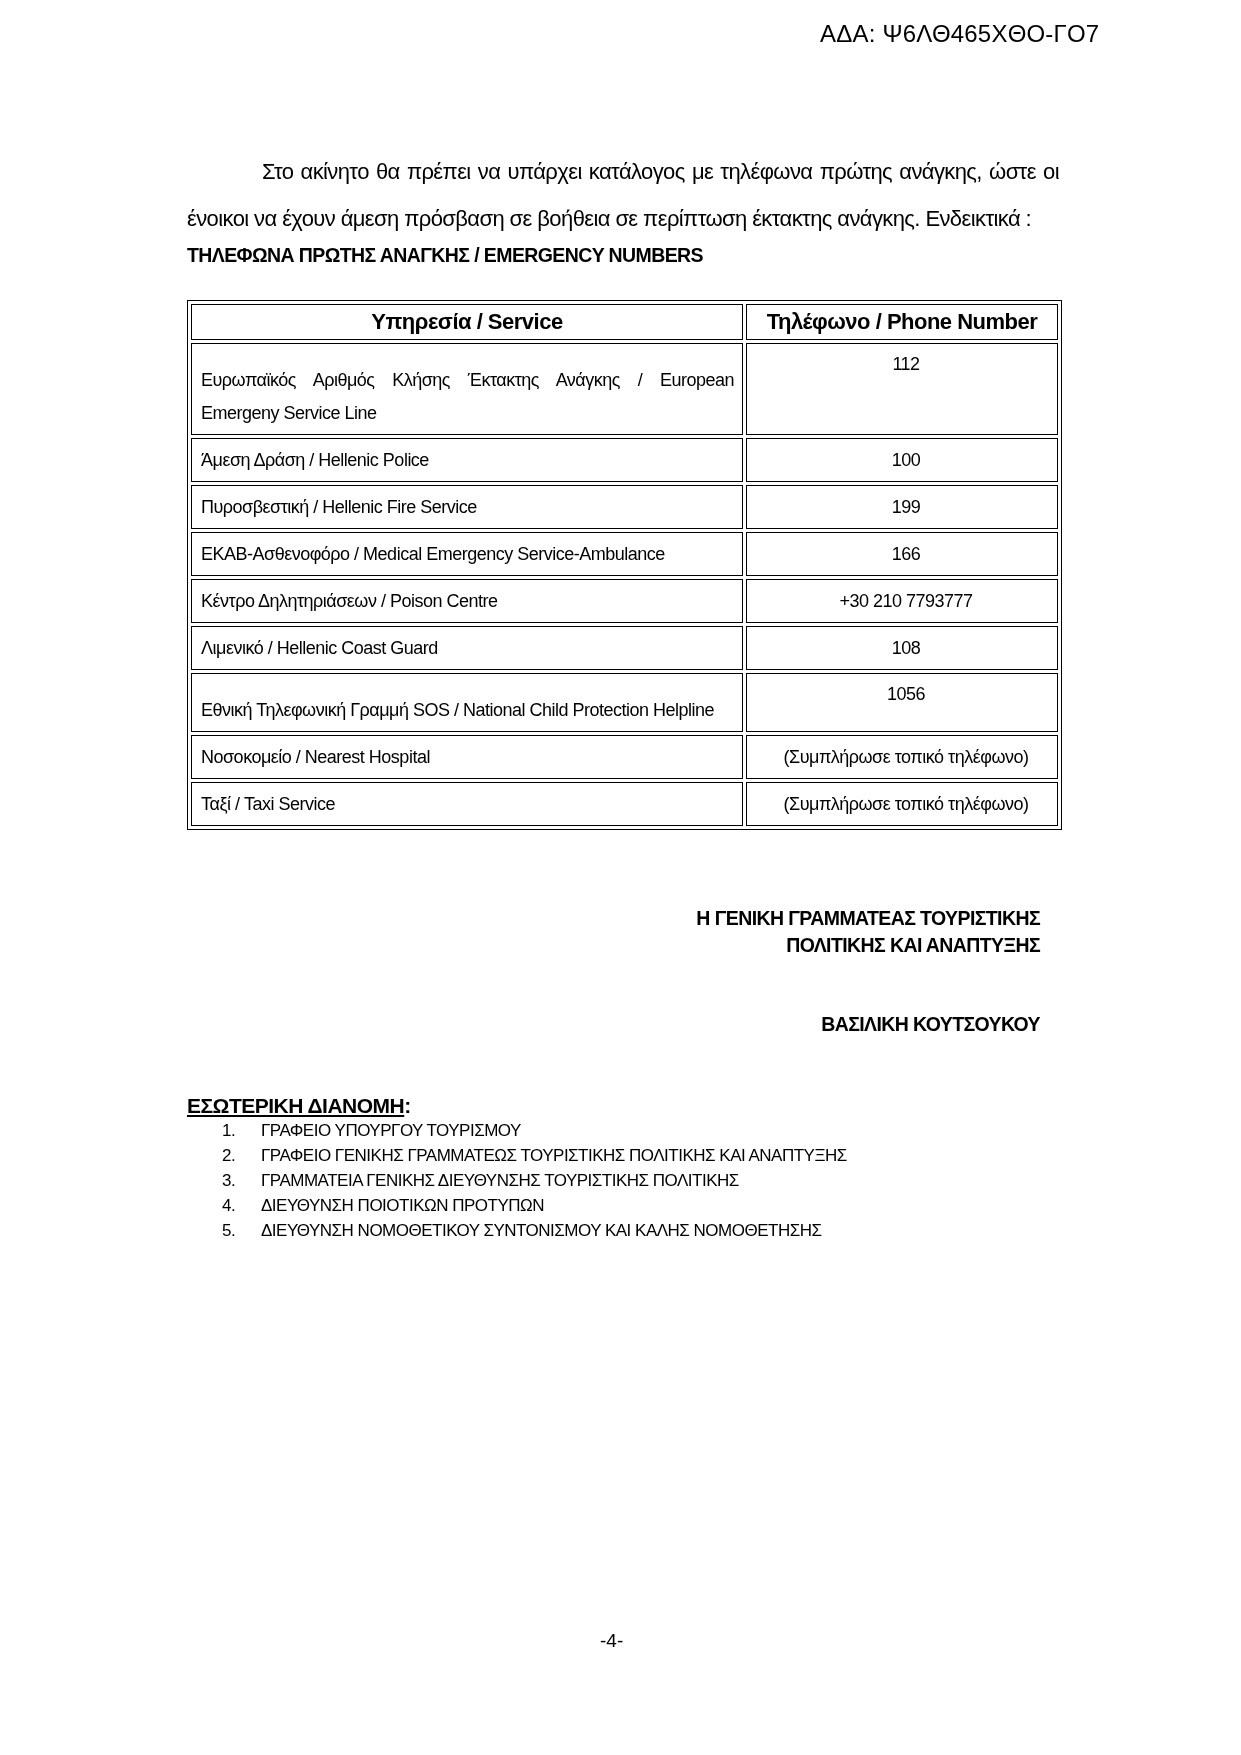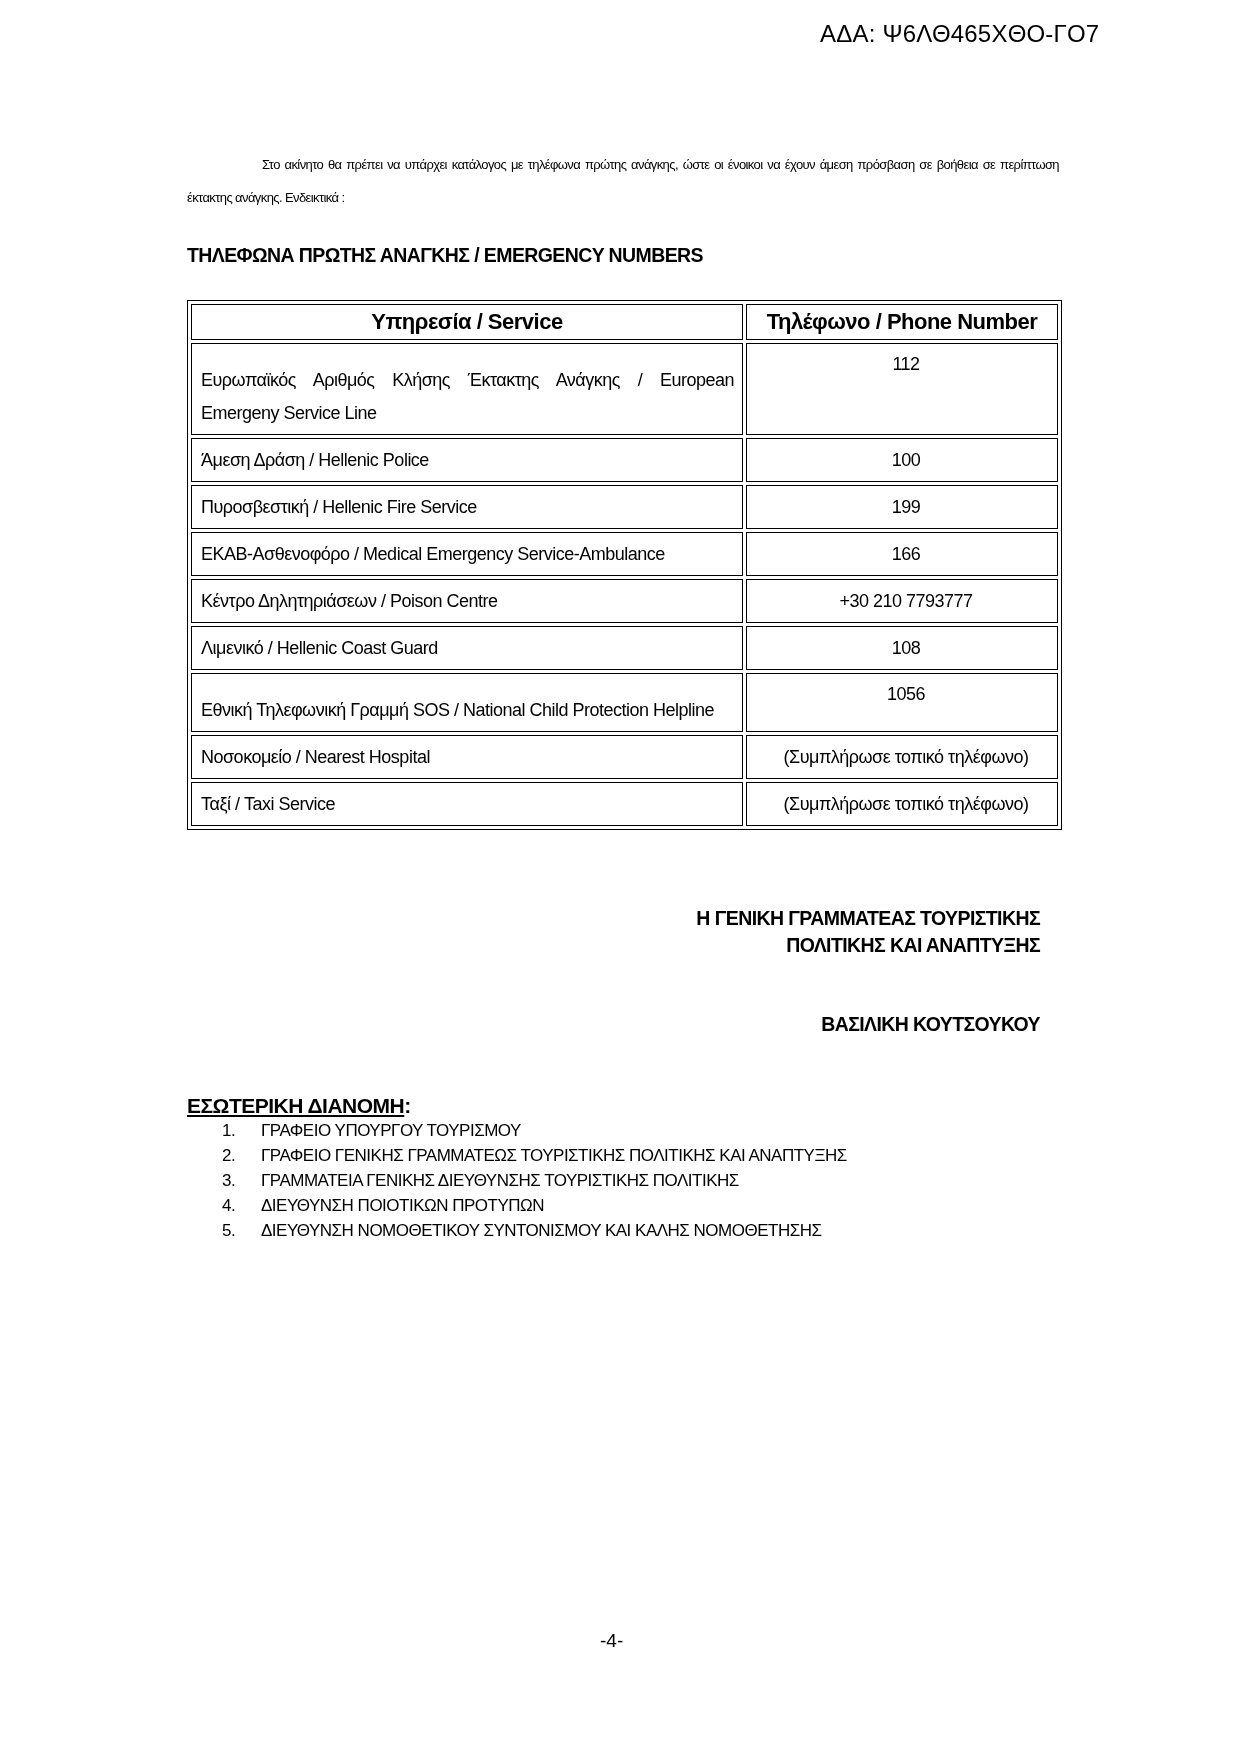--- a/index.html
+++ b/index.html
@@ -4,21 +4,21 @@
 <style>
   * { box-sizing: border-box; margin: 0; padding: 0; }
   html, body { width: 1241px; height: 1755px; background: #ffffff; }
   body { position: relative; font-family: "Liberation Sans Narrow", "Liberation Sans", sans-serif; color: #000; }
   .ada {
     position: absolute; top: 20px; left: 820px;
     font-family: "Liberation Sans", sans-serif; font-size: 24px; letter-spacing: 0.2px;
   }
   .intro {
     position: absolute; top: 148px; left: 187px; width: 872px;
-    font-size: 13px; line-height: 33px; text-align: justify;
+    font-size: 22px; line-height: 47px; text-align: justify;
     font-family: "Liberation Sans", sans-serif; letter-spacing: -0.6px;
   }
   .intro .indent { display: inline-block; width: 75px; }
   .heading {
     position: absolute; top: 244px; left: 187px;
     font-size: 19.5px; font-weight: bold; font-family: "Liberation Sans", sans-serif; letter-spacing: -0.6px;
   }
   table.em {
     position: absolute; top: 300px; left: 187px; width: 875px;
     border-collapse: separate; border-spacing: 3px;

